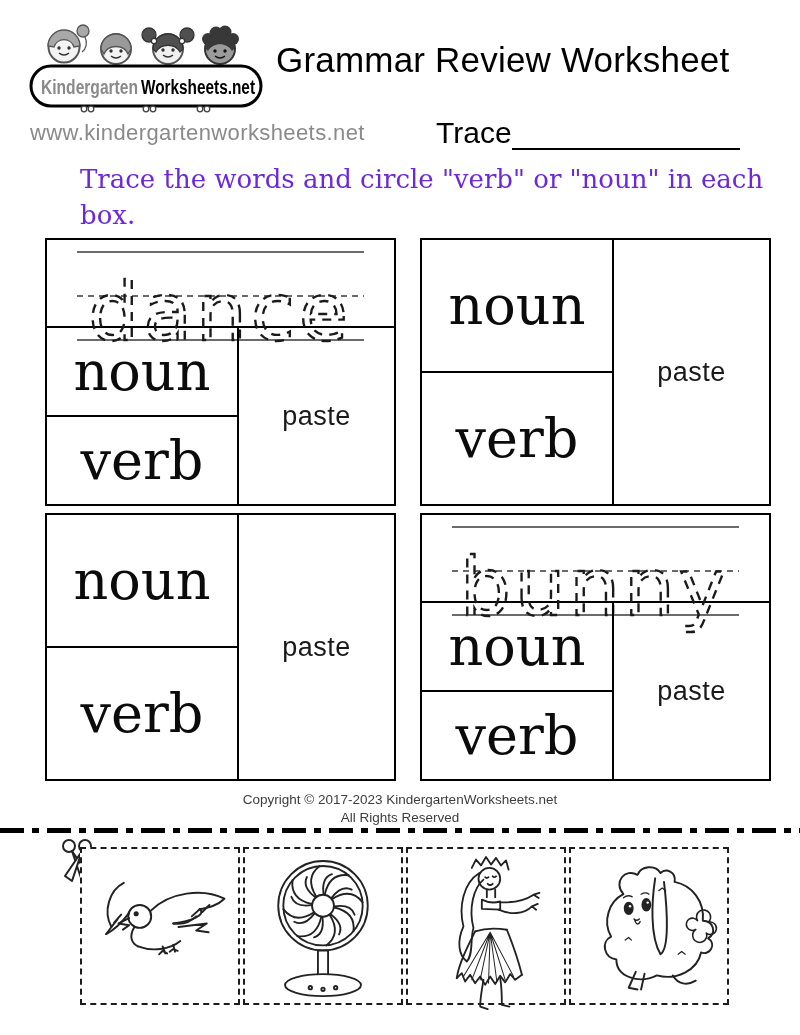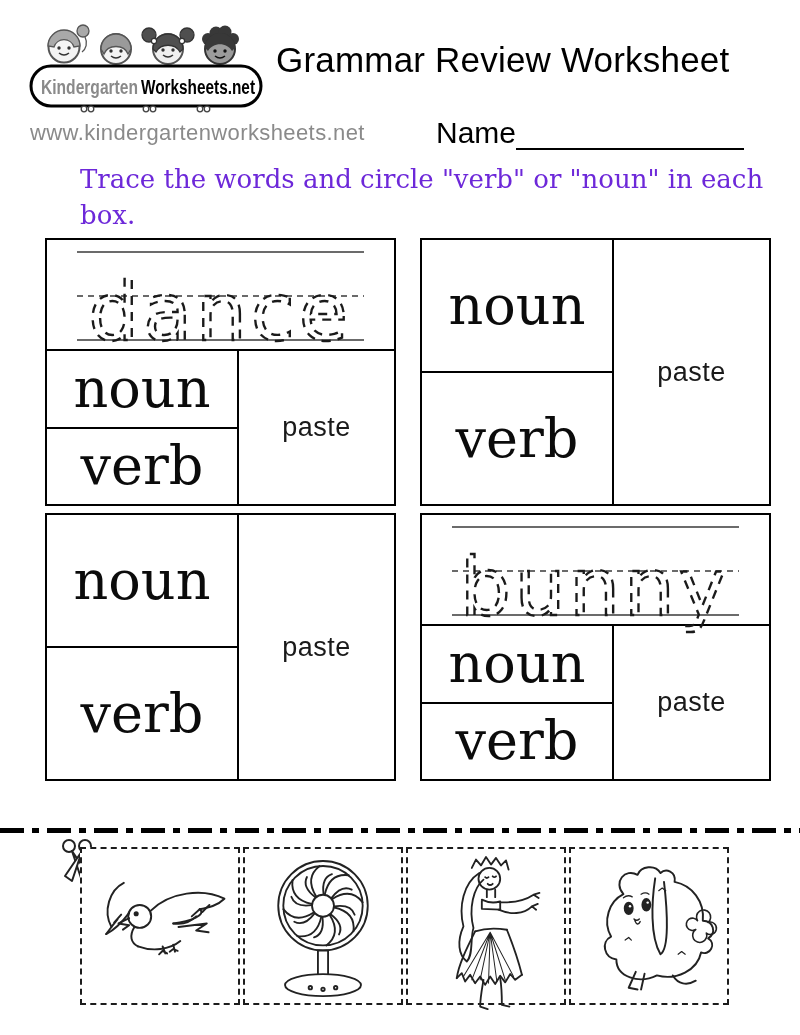--- a/index.html
+++ b/index.html
@@ -19,21 +19,21 @@
 
   
   .instructions{position:absolute;left:80px;top:162px;font-family:"DejaVu Serif",serif;
                 font-size:26px;line-height:1.38;color:#6d28d9;}
 
   
   .grid{position:absolute;left:45px;top:238px;display:grid;
         grid-template-columns:351px 351px;column-gap:24px;row-gap:7px;}
   .gbox{width:351px;height:268px;border:2px solid #000;box-sizing:border-box;
         display:flex;flex-direction:column;background:#fff;}
-  .trace{height:111px;border-bottom:2px solid #000;box-sizing:border-box;overflow:visible;}
+  .trace{height:88px;border-bottom:2px solid #000;box-sizing:border-box;overflow:visible;}
   .trace svg{display:block;overflow:visible;}
   .choices{flex:1;display:flex;min-height:0;}
   .stack{width:192px;border-right:2px solid #000;box-sizing:border-box;
          display:flex;flex-direction:column;}
   .cell{flex:1;display:flex;align-items:center;justify-content:center;
         font-family:"DejaVu Serif",serif;font-size:54px;color:#0b0b0b;line-height:1;}
   .cell.noun{border-bottom:2px solid #000;box-sizing:border-box;}
   .paste{flex:1;display:flex;align-items:center;justify-content:center;
          font-size:27px;color:#1a1a1a;letter-spacing:.5px;border-radius:22px;}
 
@@ -104,21 +104,21 @@
       <circle cx="125" cy="91" r="2.8" fill="#fff" stroke="#444" stroke-width="1.3"></circle>
       <circle cx="172" cy="91" r="2.8" fill="#fff" stroke="#444" stroke-width="1.3"></circle>
       <circle cx="179" cy="91" r="2.8" fill="#fff" stroke="#444" stroke-width="1.3"></circle>
     </svg>
   </div>
   <div class="site-url">www.kindergartenworksheets.net</div>
 
   <div class="page-title">Grammar Review Worksheet</div>
 
   <div class="name-row">
-    <span>Name</span><span class="name-line"></span>
+    <span>Trace</span><span class="name-line"></span>
   </div>
 
   <div class="instructions">
     <div>Trace the words and circle "verb" or "noun" in each box.</div>
   </div>
 
   <div class="grid">
 
     <div class="gbox">
       <div class="trace">
@@ -182,20 +182,24 @@
           <div class="cell noun">noun</div>
           <div class="cell">verb</div>
         </div>
         <div class="paste">
           <span>paste</span>
         </div>
       </div>
     </div>
   </div>
 
+  <div class="copyright">
+    <div>Copyright © 2017-2023 KindergartenWorksheets.net</div>
+    <div>All Rights Reserved</div>
+  </div>
 
   <div class="cutline"></div>
 
   <div class="scissors">
     <svg width="40" height="52" viewBox="0 0 40 52">
       <g fill="#fff" stroke="#222" stroke-width="2" stroke-linejoin="round">
         <circle cx="11" cy="8" r="6"></circle>
         <circle cx="27" cy="8" r="6"></circle>
         <path d="M14,13 L31,38 L24,43 Z"></path>
         <path d="M24,13 L7,38 L14,43 Z"></path>

